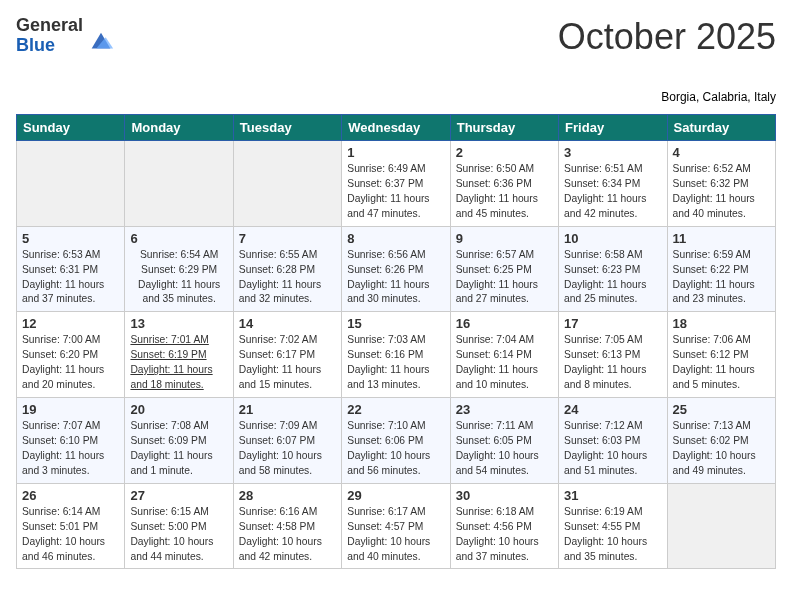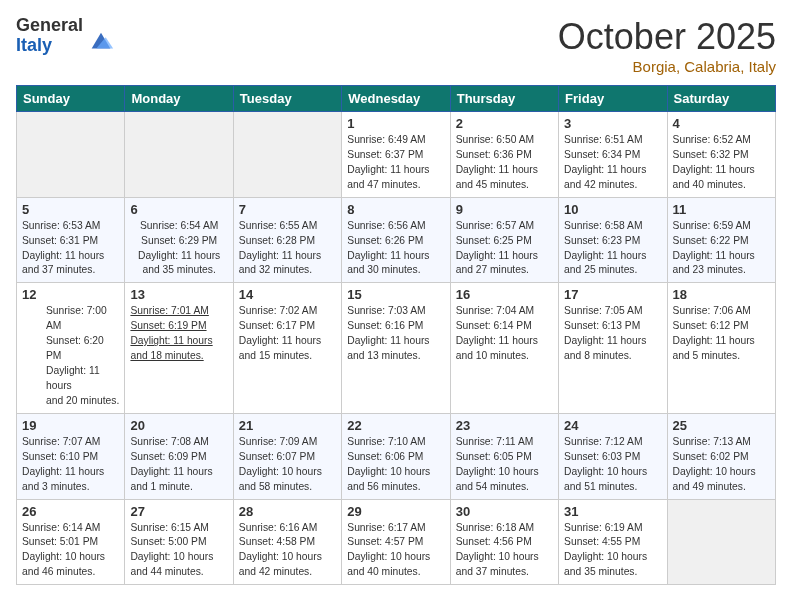--- a/index.html
+++ b/index.html
@@ -35,22 +35,23 @@
     }
     .title-block {
       text-align: right;
     }
     .month-title {
       font-size: 36px;
       color: #333;
       font-weight: normal;
     }
     .location {
-      font-size: 15px;
-      color: #a16207;
+      font-size: 12px;
+      color: #000000;
+      margin-top: 32px;
     }
     .calendar {
       width: 100%;
       border-collapse: collapse;
       border: 1px solid #ccc;
     }
     .calendar th {
       background-color: #0f766e;
       color: white;
       text-align: left;
@@ -87,21 +88,21 @@
     td.empty { background: #f0f0f0 !important; }
   </style>
 </head>
 <body>
 
 <div class="header">
   <div class="logo">
     <div>
       <div class="logo-text">
         <span class="general">General</span>
-        <span class="blue">Italy</span>
+        <span class="blue">Blue</span>
       </div>
     </div>
     <svg class="logo-icon" viewBox="0 0 30 30">
       <polygon points="5,22 15,5 25,22" fill="#3a6dbf"></polygon>
       <polygon points="10,22 20,10 28,22" fill="#6aabff" opacity="0.7"></polygon>
     </svg>
   </div>
   <div class="title-block">
     <div class="month-title">October 2025</div>
     <div class="location">Borgia, Calabria, Italy</div>
@@ -201,21 +202,21 @@
           <span class="day-number">11</span>
           <div class="day-info" style="white-space: pre-line;">Sunrise: 6:59 AM
 Sunset: 6:22 PM
 Daylight: 11 hours
 and 23 minutes.</div>
         </td>
       </tr>
       <tr>
         <td>
           <span class="day-number">12</span>
-          <div class="day-info" style="white-space: pre-line; margin-left: 24px;">Sunrise: 7:00 AM
+          <div class="day-info" style="white-space: pre-line;">Sunrise: 7:00 AM
 Sunset: 6:20 PM
 Daylight: 11 hours
 and 20 minutes.</div>
         </td>
         <td>
           <span class="day-number">13</span>
           <div class="day-info" style="white-space: pre-line; text-decoration: underline;">Sunrise: 7:01 AM
 Sunset: 6:19 PM
 Daylight: 11 hours
 and 18 minutes.</div>

